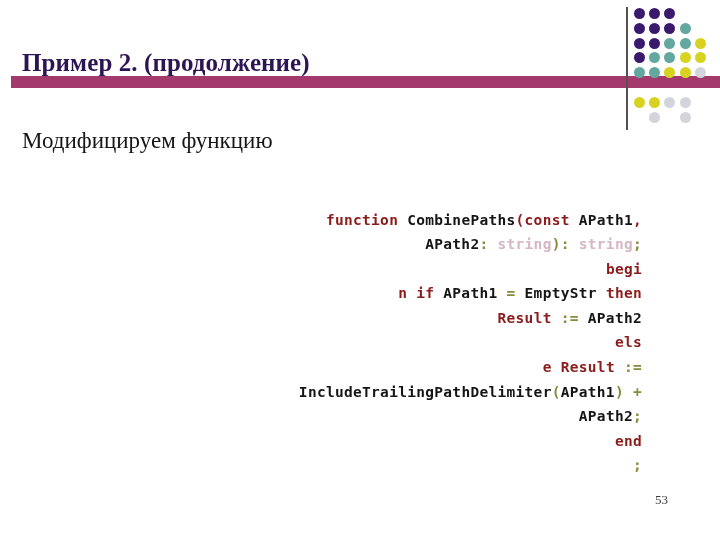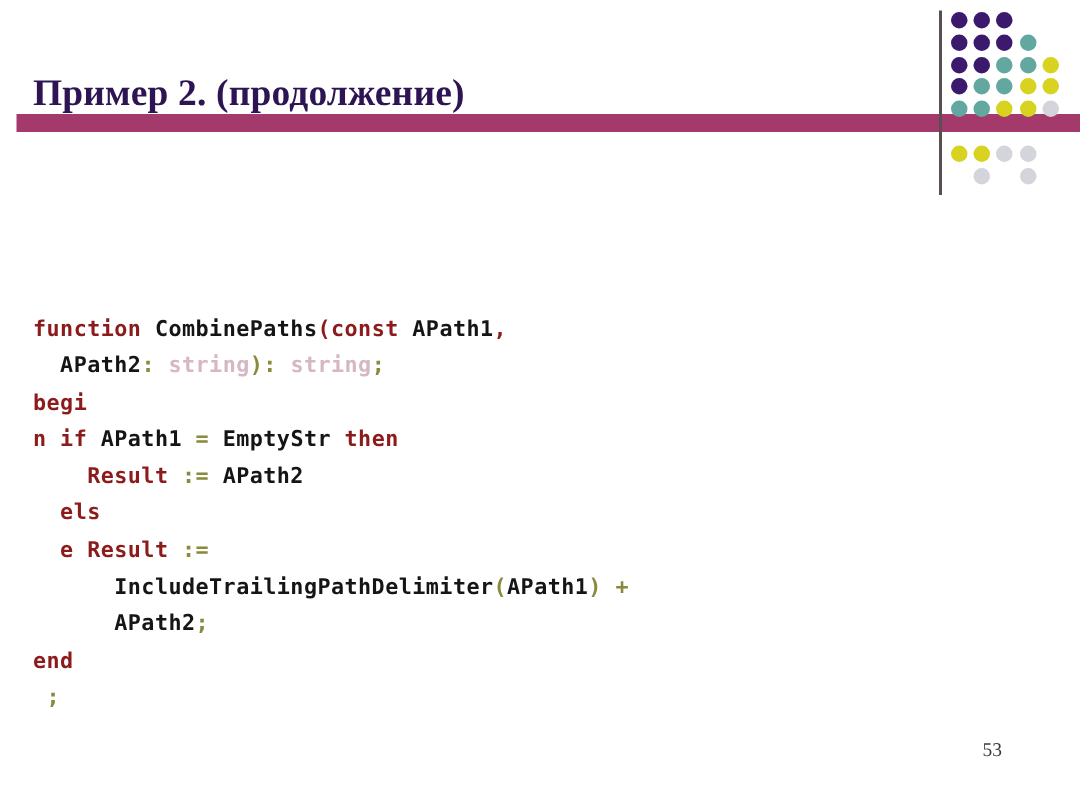--- a/index.html
+++ b/index.html
@@ -95,20 +95,21 @@
     font-family: "DejaVu Sans Mono", "Liberation Mono", monospace;
     font-size: 14.5px;
     font-weight: bold;
     line-height: 24.6px;
     letter-spacing: 0.3px;
     white-space: pre;
   }
   .code-line {
     height: 24.6px;
     white-space: pre;
+    text-align: right;
   }
   .tok { white-space: pre; }
 
   
   #page-number {
     position: absolute;
     left: 655px;
     top: 492px;
     width: 40px;
     font-family: "Liberation Serif", "DejaVu Serif", serif;
@@ -152,18 +153,19 @@
       <span class="dot" style="left: 45.6px; top: 59.2px; background: rgb(216, 211, 32);"></span>
       <span class="dot" style="left: 60.8px; top: 59.2px; background: rgb(212, 212, 220);"></span>
       <span class="dot" style="left: 0px; top: 88.8px; background: rgb(216, 211, 32);"></span>
       <span class="dot" style="left: 15.2px; top: 88.8px; background: rgb(216, 211, 32);"></span>
       <span class="dot" style="left: 30.4px; top: 88.8px; background: rgb(212, 212, 220);"></span>
       <span class="dot" style="left: 45.6px; top: 88.8px; background: rgb(212, 212, 220);"></span>
       <span class="dot" style="left: 15.2px; top: 103.6px; background: rgb(212, 212, 220);"></span>
       <span class="dot" style="left: 45.6px; top: 103.6px; background: rgb(212, 212, 220);"></span>
     </div>
 
+  <div id="subtitle">Модифицируем функцию</div>
 
   <pre id="code-block"><div class="code-line"><span class="tok" style="color: rgb(140, 27, 27);">function </span><span class="tok" style="color: rgb(21, 21, 21);">CombinePaths</span><span class="tok" style="color: rgb(140, 27, 27);">(const </span><span class="tok" style="color: rgb(21, 21, 21);">APath1</span><span class="tok" style="color: rgb(140, 27, 27);">,</span></div><div class="code-line"><span class="tok" style="color: rgb(21, 21, 21);">  APath2</span><span class="tok" style="color: rgb(138, 138, 60);">: </span><span class="tok" style="color: rgb(214, 183, 196);">string</span><span class="tok" style="color: rgb(138, 138, 60);">)</span><span class="tok" style="color: rgb(138, 138, 60);">: </span><span class="tok" style="color: rgb(214, 183, 196);">string</span><span class="tok" style="color: rgb(138, 138, 60);">;</span></div><div class="code-line"><span class="tok" style="color: rgb(140, 27, 27);">begi</span></div><div class="code-line"><span class="tok" style="color: rgb(140, 27, 27);">n if </span><span class="tok" style="color: rgb(21, 21, 21);">APath1 </span><span class="tok" style="color: rgb(138, 138, 60);">= </span><span class="tok" style="color: rgb(21, 21, 21);">EmptyStr </span><span class="tok" style="color: rgb(140, 27, 27);">then</span></div><div class="code-line"><span class="tok" style="color: rgb(140, 27, 27);">    Result </span><span class="tok" style="color: rgb(138, 138, 60);">:= </span><span class="tok" style="color: rgb(21, 21, 21);">APath2</span></div><div class="code-line"><span class="tok" style="color: rgb(140, 27, 27);">  els</span></div><div class="code-line"><span class="tok" style="color: rgb(140, 27, 27);">  e Result </span><span class="tok" style="color: rgb(138, 138, 60);">:=</span></div><div class="code-line"><span class="tok" style="color: rgb(21, 21, 21);">      IncludeTrailingPathDelimiter</span><span class="tok" style="color: rgb(138, 138, 60);">(</span><span class="tok" style="color: rgb(21, 21, 21);">APath1</span><span class="tok" style="color: rgb(138, 138, 60);">) +</span></div><div class="code-line"><span class="tok" style="color: rgb(21, 21, 21);">      APath2</span><span class="tok" style="color: rgb(138, 138, 60);">;</span></div><div class="code-line"><span class="tok" style="color: rgb(140, 27, 27);">end</span></div><div class="code-line"><span class="tok" style="color: rgb(138, 138, 60);"> ;</span></div></pre>
 
   <div id="page-number">53</div>
 
 </div>
 
 </body></html>

